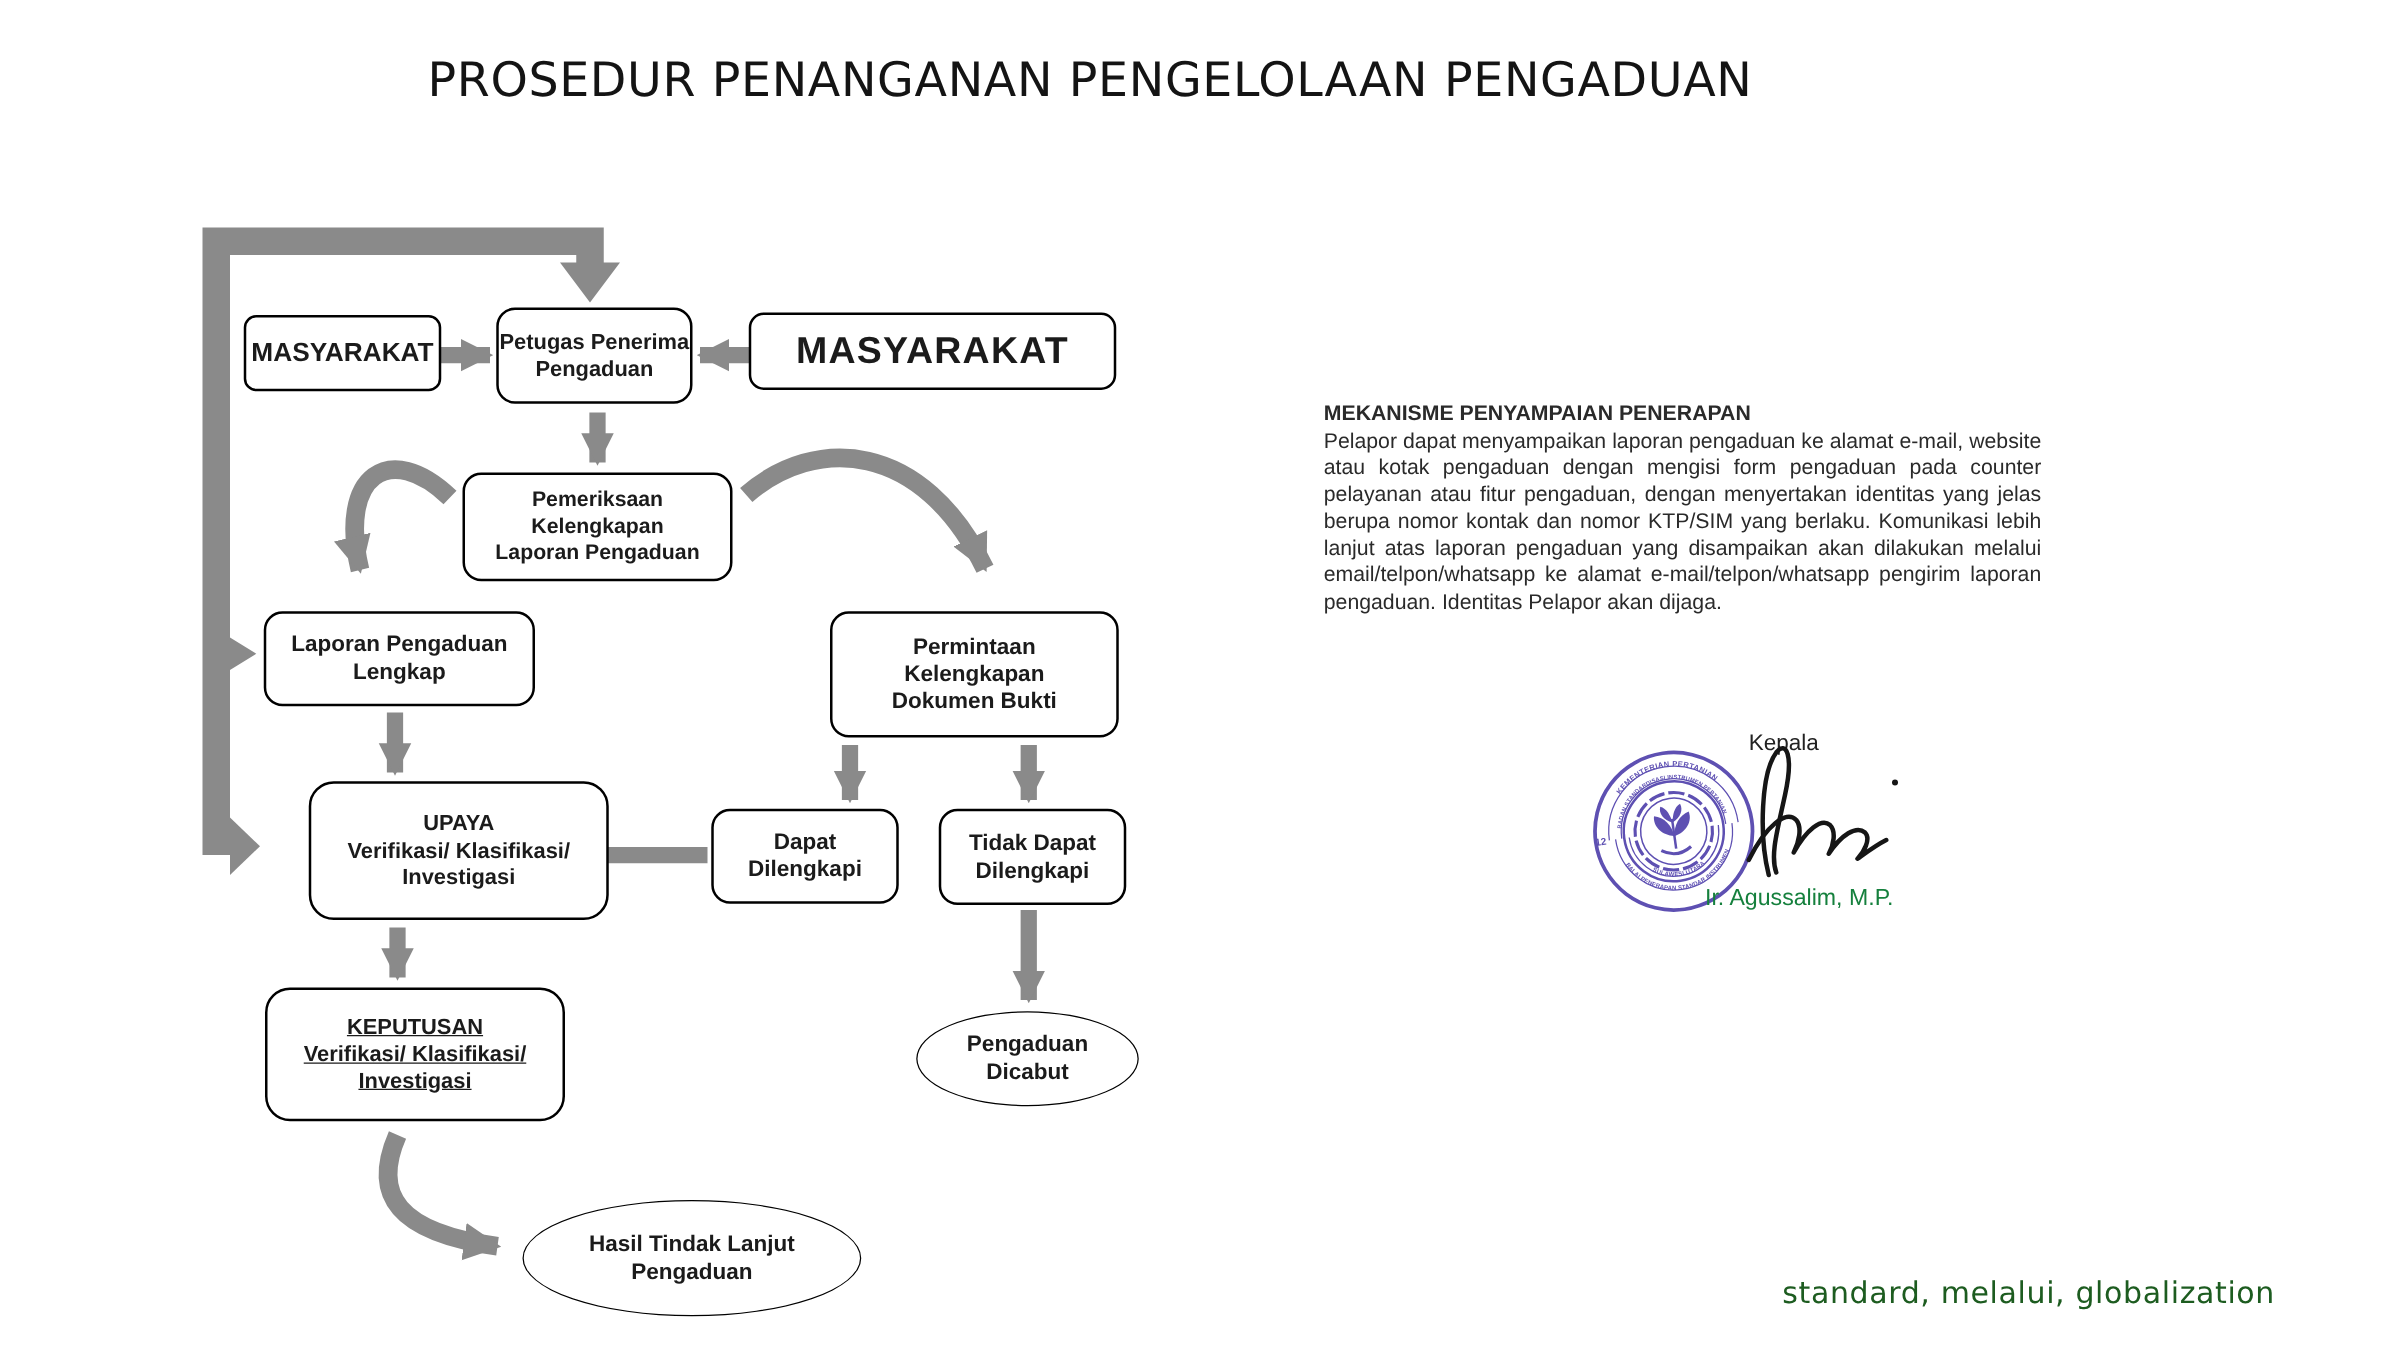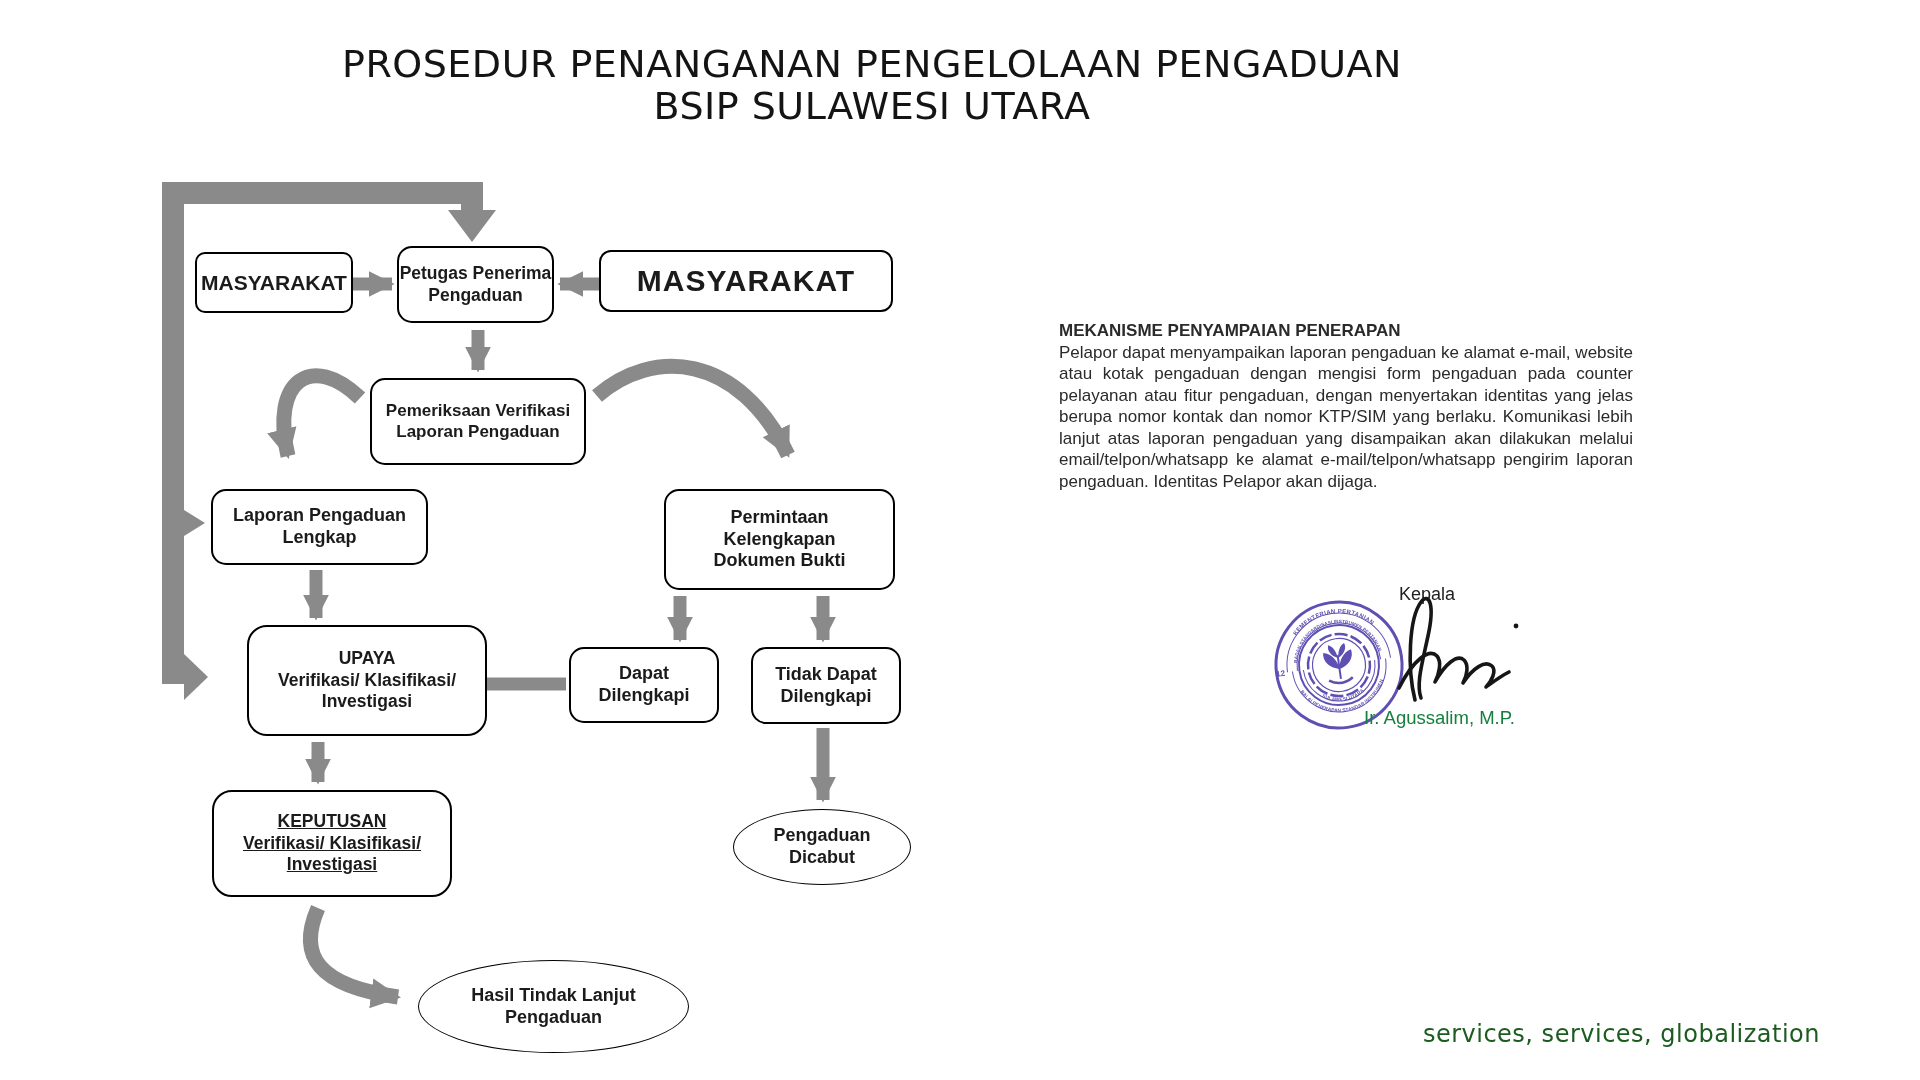--- a/index.html
+++ b/index.html
@@ -43,21 +43,20 @@
     position:absolute;right:148px;top:1020px;font-family:"DejaVu Sans",sans-serif;
     font-size:24px;letter-spacing:.5px;white-space:nowrap;
   }
 </style>
 </head>
 <body>
 
 <div class="screen">
 
   <div class="title l1">PROSEDUR PENANGANAN PENGELOLAAN PENGADUAN</div>
-  <div class="title l2">BSIP SULAWESI UTARA</div>
 
   <svg class="overlay" width="1920" height="1080" viewBox="0 0 1920 1080">
     <defs>
       <marker id="ah" viewBox="0 0 10 10" refX="9" refY="5" markerWidth="2.0" markerHeight="2.6" orient="auto" markerUnits="strokeWidth">
         <path d="M0 0 L10 5 L0 10 z" fill="#8a8a8a"></path>
       </marker>
     </defs>
 
     <path d="M 173 684 L 173 193 L 472 193 L 472 212" fill="none" stroke="#8a8a8a" stroke-width="22"></path>
     <polygon points="448,210 496,210 472,242" fill="#8a8a8a"></polygon>
@@ -79,21 +78,21 @@
     <path d="M 318 908 C 297 956, 318 986, 398 997" fill="none" stroke="#8a8a8a" stroke-width="15" marker-end="url(#ah)"></path>
   </svg>
 
   <div class="node rect" style="left:195px;top:252px;width:158px;height:61px;border-radius:10px;font-size:21px;">MASYARAKAT</div>
 
   <div class="node rect" style="left:397px;top:246px;width:157px;height:77px;font-size:17.5px;">Petugas Penerima
 Pengaduan</div>
 
   <div class="node rect" style="left:599px;top:250px;width:294px;height:62px;border-radius:12px;font-size:30px;letter-spacing:1px;">MASYARAKAT</div>
 
-  <div class="node rect" style="left:370px;top:378px;width:216px;height:87px;font-size:17px;">Pemeriksaan Verifikasi
+  <div class="node rect" style="left:370px;top:378px;width:216px;height:87px;font-size:17px;">Pemeriksaan Kelengkapan
 Laporan Pengaduan</div>
 
   <div class="node rect" style="left:211px;top:489px;width:217px;height:76px;font-size:18px;">Laporan Pengaduan
 Lengkap</div>
 
   <div class="node rect" style="left:664px;top:489px;width:231px;height:101px;font-size:18px;">Permintaan
 Kelengkapan
 Dokumen Bukti</div>
 
   <div class="node rect" style="left:211px;top:625px;width:240px;height:111px;border-radius:20px;font-size:17.5px;margin-left:36px;">UPAYA
@@ -163,15 +162,15 @@
   <svg class="sig-svg" width="150" height="125" viewBox="0 0 150 125">
     <g fill="none" stroke="#161616" stroke-width="3.6" stroke-linecap="round" stroke-linejoin="round">
       <path d="M 30 112 C 22 80 24 30 36 14 C 44 4 50 16 43 48 C 37 76 31 96 36 110"></path>
       <path d="M 14 100 C 28 72 44 60 52 68 C 57 74 54 86 50 94 C 60 76 72 66 79 72 C 84 77 82 88 78 95 C 88 80 100 72 107 78 C 112 83 106 94 101 99 C 108 94 116 88 124 84"></path>
     </g>
     <circle cx="131" cy="38" r="2.4" fill="#161616"></circle>
   </svg>
 
   <div class="name-label">Ir. Agussalim, M.P.</div>
 
-  <div class="tagline" style="color:#1d5c20;">services, services, globalization</div>
+  <div class="tagline" style="color:#1d5c20;">standard, melalui, globalization</div>
 
 </div>
 
 </body></html>

